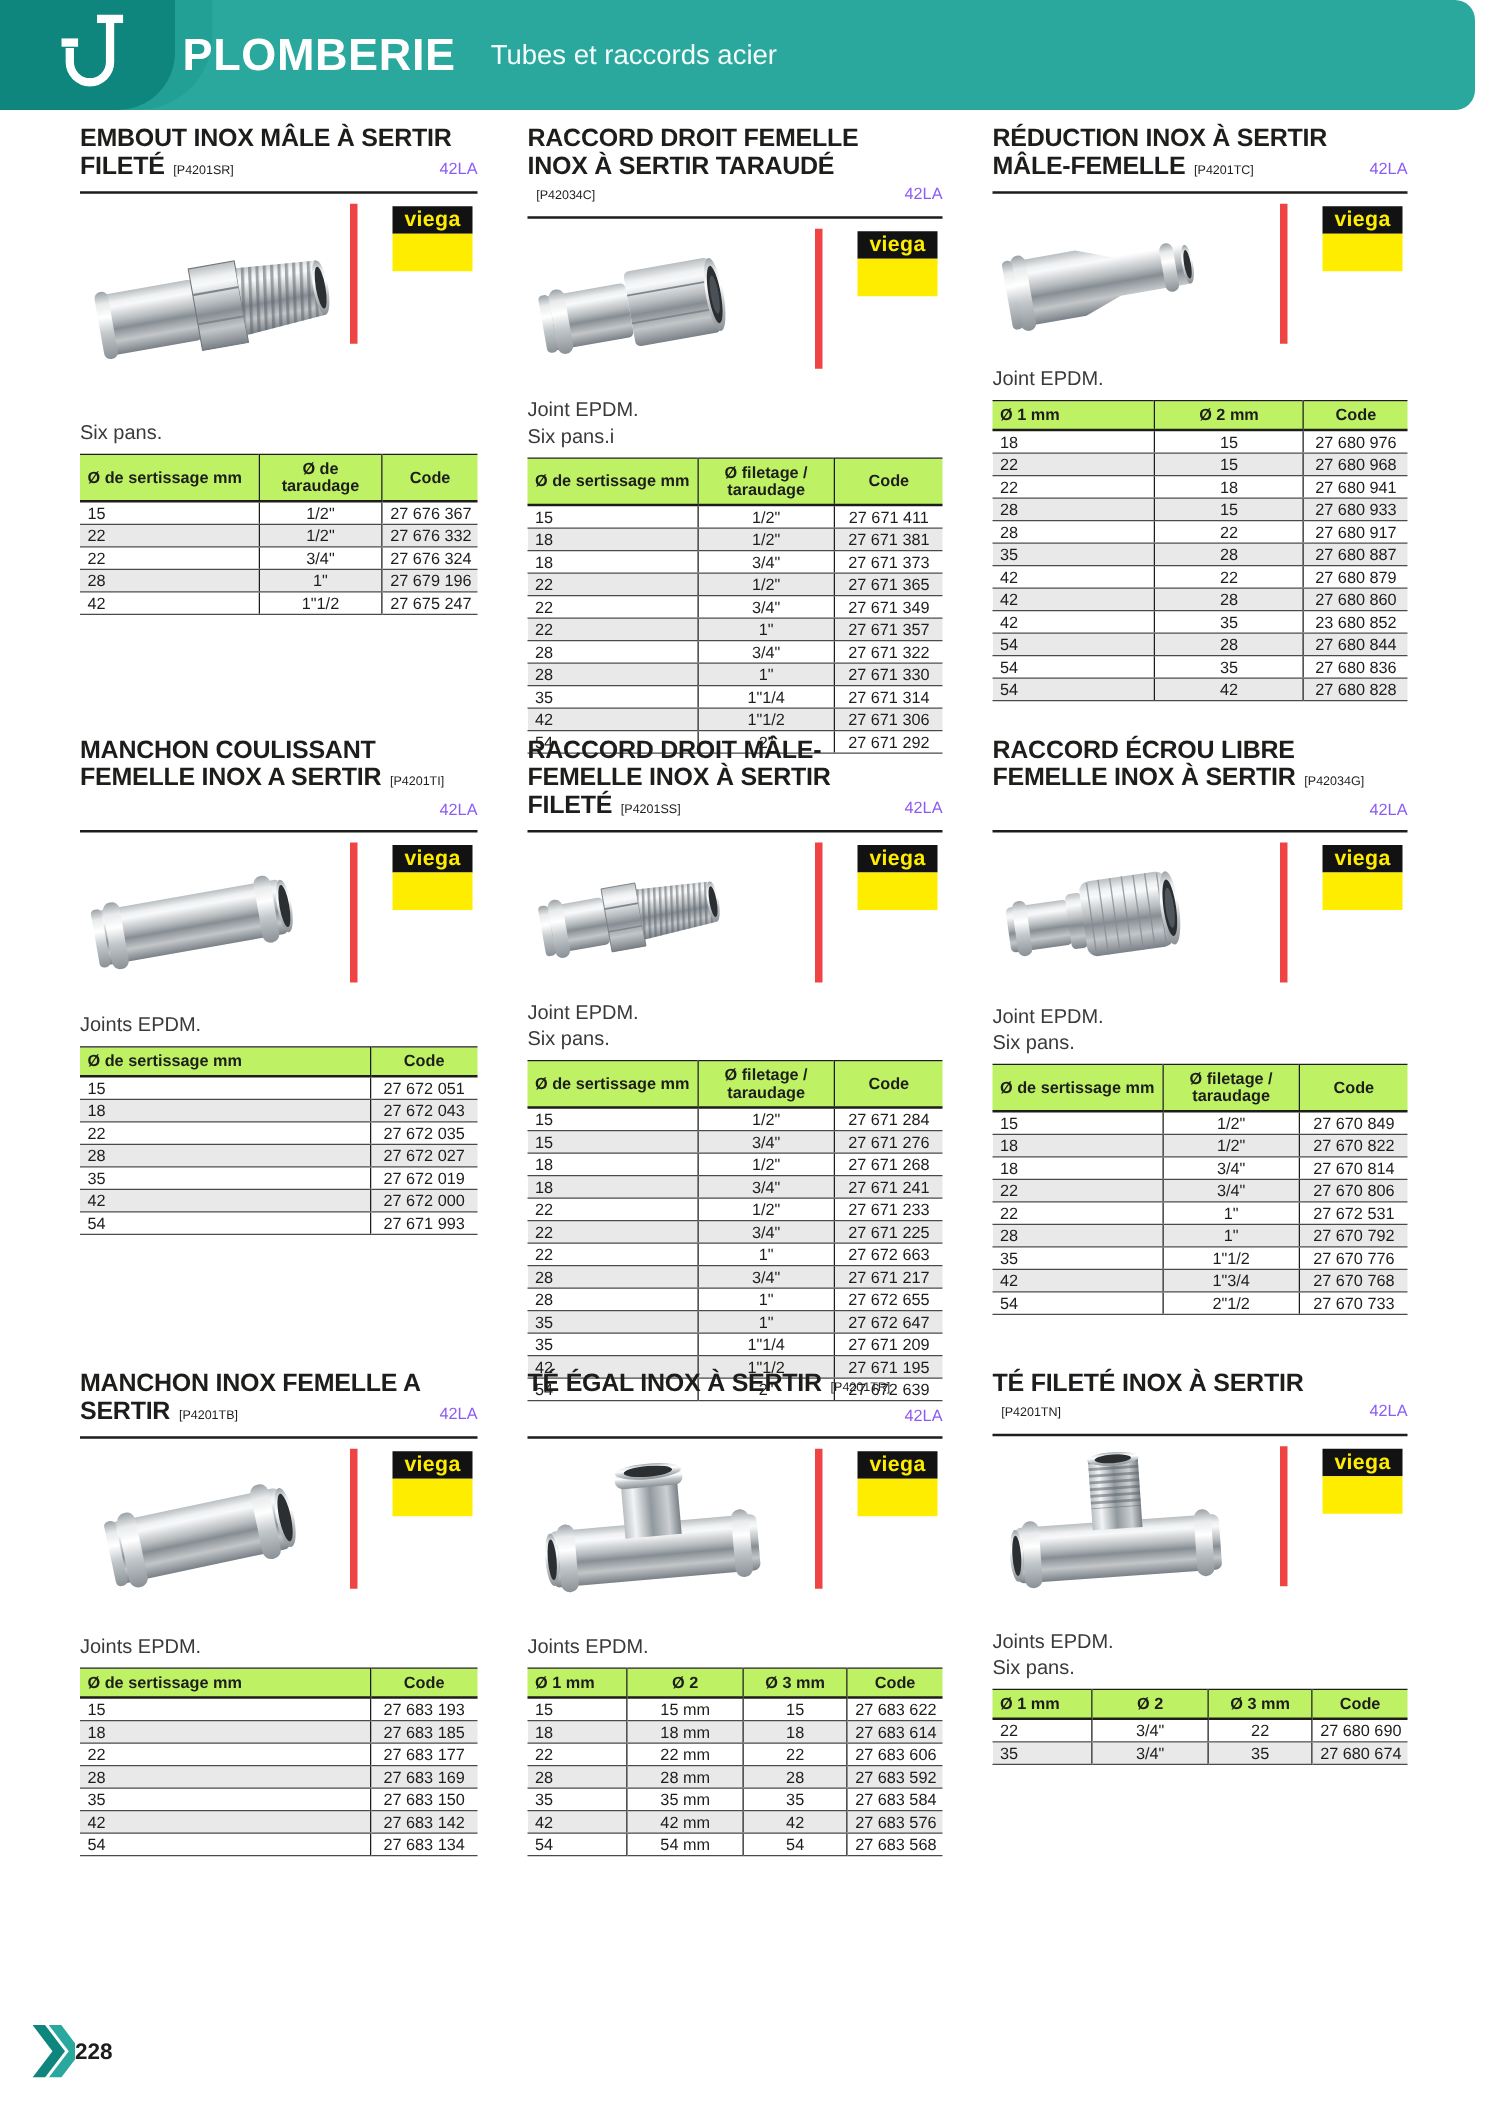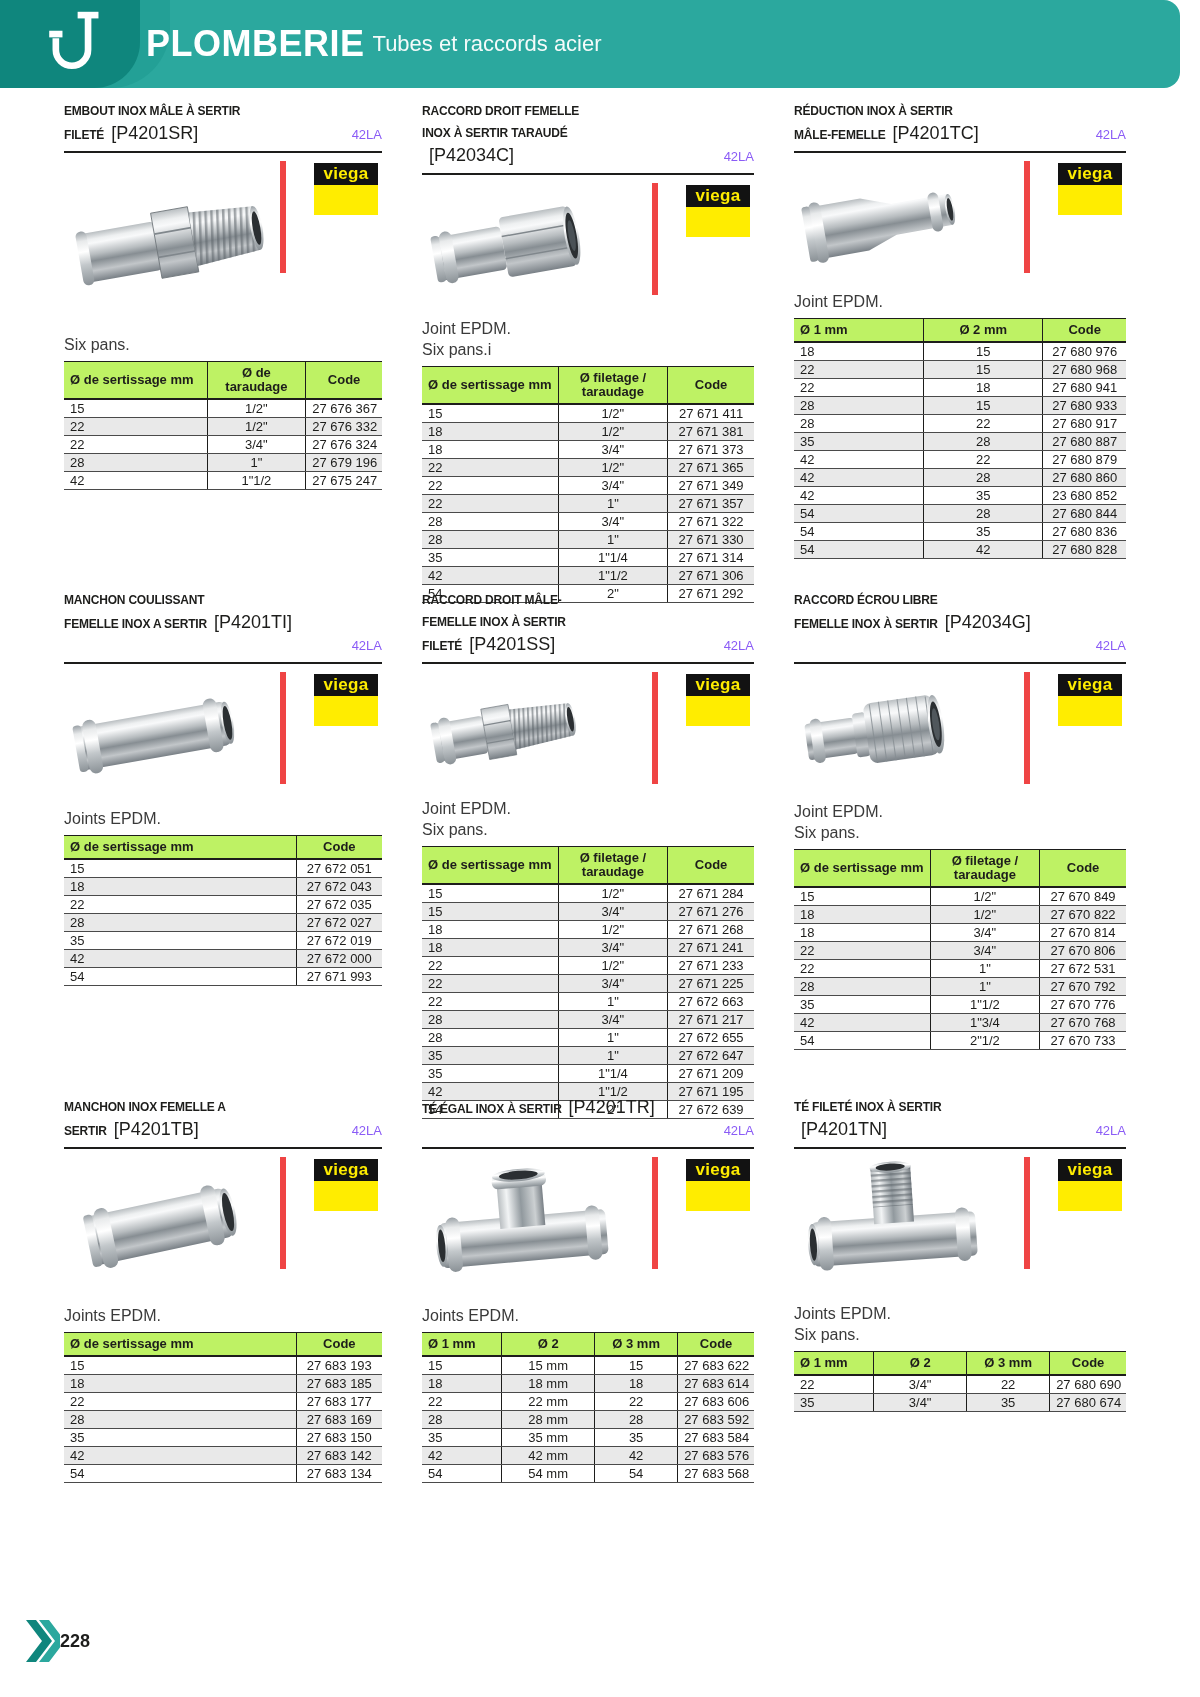--- a/index.html
+++ b/index.html
@@ -8,32 +8,32 @@
     background:#ffffff;font-family:"Liberation Sans", sans-serif;color:#1d1d1b;
   }
   
   .header{position:absolute;top:0;left:0;width:1180px;height:88px;
     background:#2BA89E;border-radius:0 16px 16px 0;}
   .header-cap-outer{position:absolute;top:0;left:0;width:170px;height:88px;
     background:#23A096;border-radius:0 0 60px 0;}
   .header-cap{position:absolute;top:0;left:0;width:140px;height:88px;
     background:#0F867D;border-radius:0 0 46px 0;}
   .pipe-icon{position:absolute;left:28px;top:8px;}
-  .header-text{position:absolute;left:146px;top:0;height:88px;display:flex;align-items:center;gap:8px;white-space:nowrap;}
+  .header-text{position:absolute;left:146px;top:0;height:88px;display:flex;align-items:center;gap:28px;white-space:nowrap;}
   .header-text .cat{color:#ffffff;font-size:36px;font-weight:800;letter-spacing:.5px;}
   .header-text .sub{color:rgba(255,255,255,.95);font-size:22px;font-weight:400;}
   
   .content{position:absolute;top:100px;left:64px;display:grid;
     grid-template-columns:318px 332px 332px;column-gap:40px;
     grid-template-rows:489px 507px auto;align-items:start;}
   .section{min-width:0;}
   .title-block{display:block;}
   .title-line{display:flex;align-items:baseline;line-height:22px;min-height:22px;}
-  .t-text{font-weight:800;font-size:12px;letter-spacing:-.2px;color:#1d1d1b;text-align:right;}
-  .t-ref{font-weight:400;font-size:18px;color:#1d1d1b;margin-left:7px;}
+  .t-text{font-weight:800;font-size:20px;letter-spacing:-.2px;color:#1d1d1b;text-align:right;}
+  .t-ref{font-weight:400;font-size:10px;color:#1d1d1b;margin-left:7px;}
   .t-la{margin-left:auto;font-size:13px;color:#8b5cf6;}
   .hr{border:none;border-top:2.5px solid #1d1d1b;margin:5px 0 0 0;}
   .img-row{display:flex;align-items:flex-start;margin-top:3px;}
   .photo{flex:1;padding:5px 0 0 4px;min-width:0;}
   .photo svg{display:block;}
   .logo-col{width:102px;border-left:6px solid #ef4444;height:112px;
     margin-top:5px;padding-left:28px;box-sizing:border-box;}
   .viega{width:64px;margin-top:2px;}
   .viega-top{background:#121212;height:22px;display:flex;align-items:center;justify-content:center;}
   .viega-top span{color:#FFED00;font-weight:800;font-size:17px;letter-spacing:.3px;}

